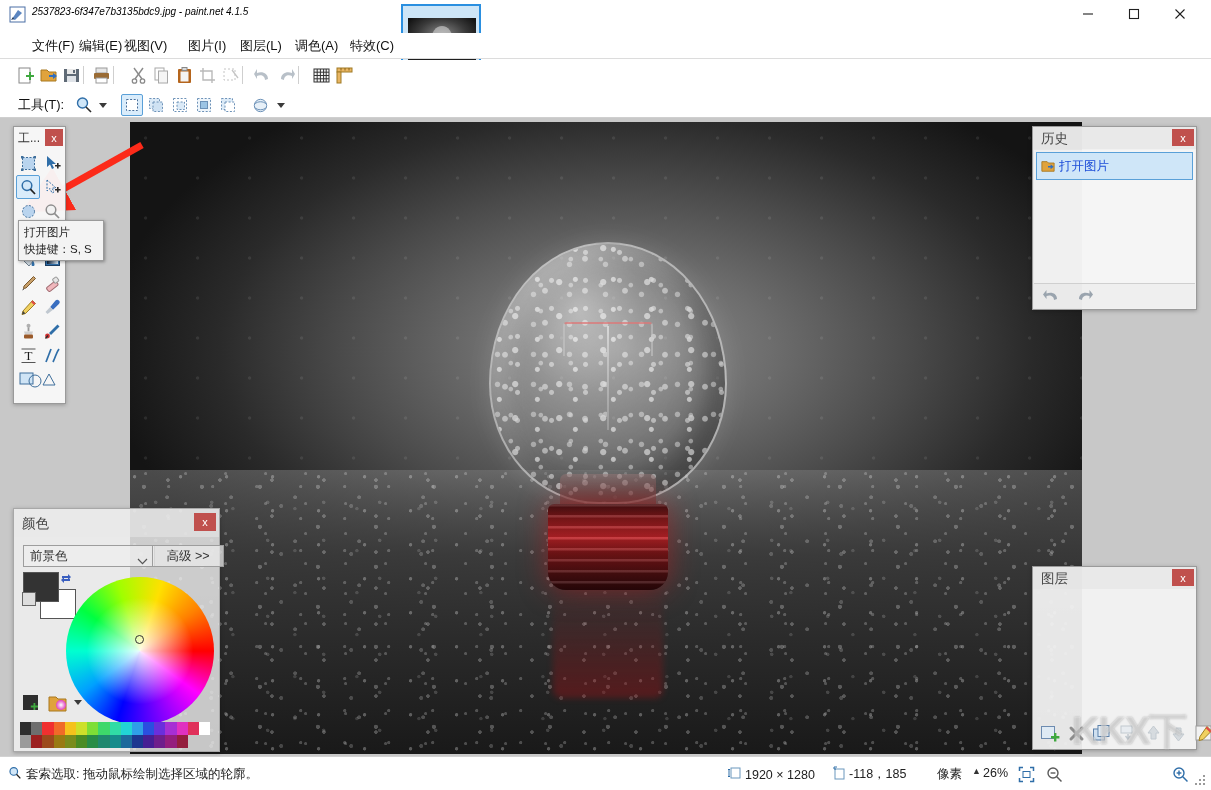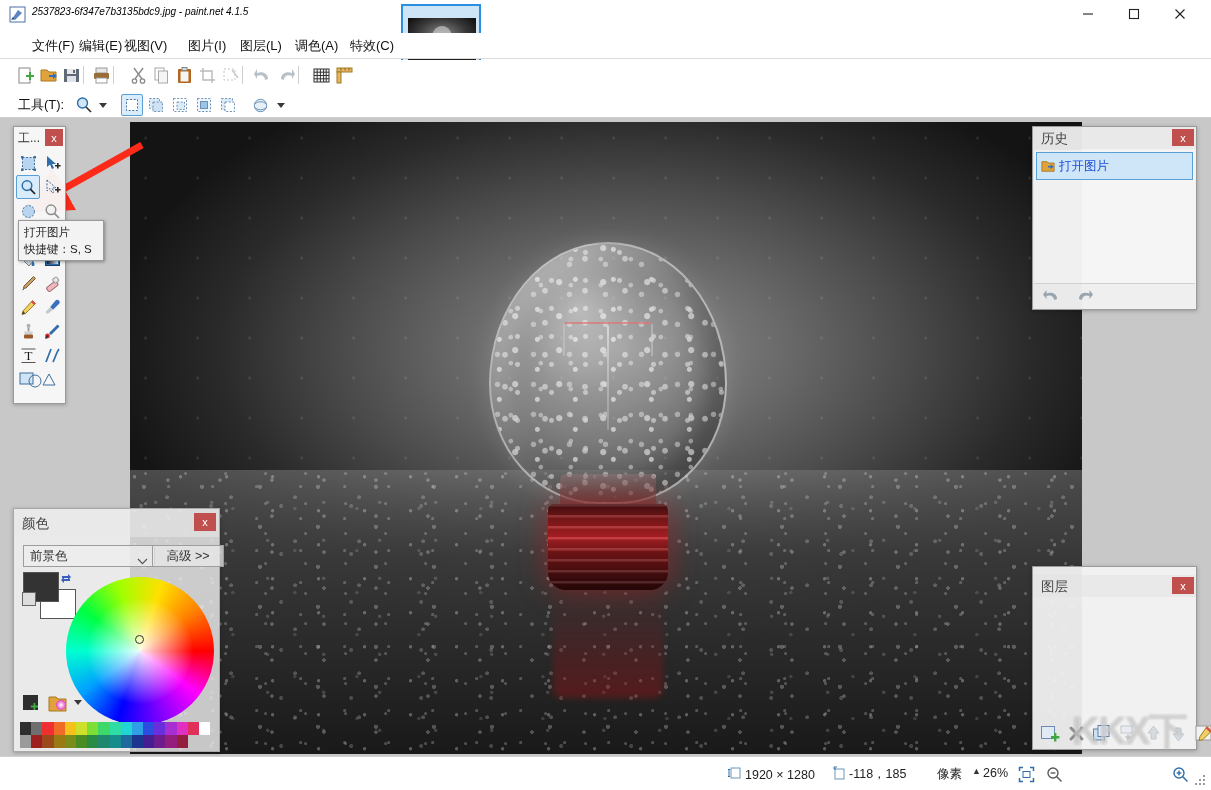--- a/index.html
+++ b/index.html
@@ -155,21 +155,21 @@
   #history-panel .panel-title{left:8px;top:3px;font-size:13.5px;color:#444;}
   #history-panel .panel-x{right:2px;top:2px;width:22px;height:17px;}
   .hist-list{position:absolute;left:1px;top:23px;right:1px;bottom:26px;background:rgba(248,248,248,.55);}
   .hist-item{position:absolute;left:2px;top:2px;right:2px;height:28px;background:#cfe6f8;border:1px solid #5aa0d8;
     display:flex;align-items:center;padding-left:4px;font-size:12.5px;color:#1d4ed8;}
   .hist-foot{position:absolute;left:1px;bottom:1px;right:1px;height:25px;background:rgba(238,238,238,.5);
     border-top:1px solid #cfcfcf;display:flex;align-items:center;padding-left:8px;gap:12px;}
 
   
   #layers-panel{left:1032px;top:566px;width:165px;height:184px;background:rgba(243,243,243,.94);}
-  #layers-panel .panel-head{height:22px;background:rgba(225,225,225,.55);margin-top:8px;}
+  #layers-panel .panel-head{height:22px;background:rgba(225,225,225,.55);}
   #layers-panel .panel-title{left:8px;top:3px;font-size:13.5px;color:#444;}
   #layers-panel .panel-x{right:2px;top:2px;width:22px;height:17px;}
   .lay-list{position:absolute;left:1px;top:23px;right:1px;bottom:28px;background:rgba(248,248,248,.45);}
   .lay-item{position:absolute;left:2px;top:2px;right:2px;height:44px;background:#cfe6f8;border:1px solid #5aa0d8;}
   .lay-thumb{position:absolute;left:3px;top:3px;width:46px;height:36px;overflow:hidden;background:#1a1a1a;}
   .lay-name{position:absolute;left:56px;top:13px;font-size:13.5px;color:#222;}
   .lay-check{position:absolute;right:6px;top:12px;width:19px;height:19px;background:#fff;border:1px solid #707070;}
   .lay-foot{position:absolute;left:1px;bottom:1px;right:1px;height:27px;display:flex;align-items:center;padding-left:6px;gap:6px;}
 
   
@@ -779,20 +779,29 @@
       </span>
     </div>
   </div>
 
   <div class="wm">
     <div class="big">KKX下载</div>
     <div class="small">www.kkx.net</div>
   </div>
 
   <div class="statusbar">
+    <div class="sb-hint">
+      <span>
+        <svg width="14" height="14" viewBox="0 0 17 17">
+            <circle cx="7" cy="6.6" r="4.6" fill="#d2e7f8" stroke="#2f6ea8" stroke-width="1.4"></circle>
+            <line x1="10.3" y1="10.1" x2="15" y2="15" stroke="#222" stroke-width="1.6"></line>
+          </svg>
+      </span>
+      <span>套索选取: 拖动鼠标绘制选择区域的轮廓。</span>
+    </div>
 
     <div class="sb-item" style="left:728px">
       <span>
         <svg width="13" height="14" viewBox="0 0 13 14">
             <rect x="3" y="2" width="9" height="10" fill="#fff" stroke="#6b97bd"></rect>
             <path d="M1 3 v8 M0 4 L1 3 L2 4 M0 10 L1 11 L2 10" stroke="#2f6ea8" stroke-width="1" fill="none"></path>
           </svg>
       </span>
       <span>1920 × 1280</span>
     </div>

